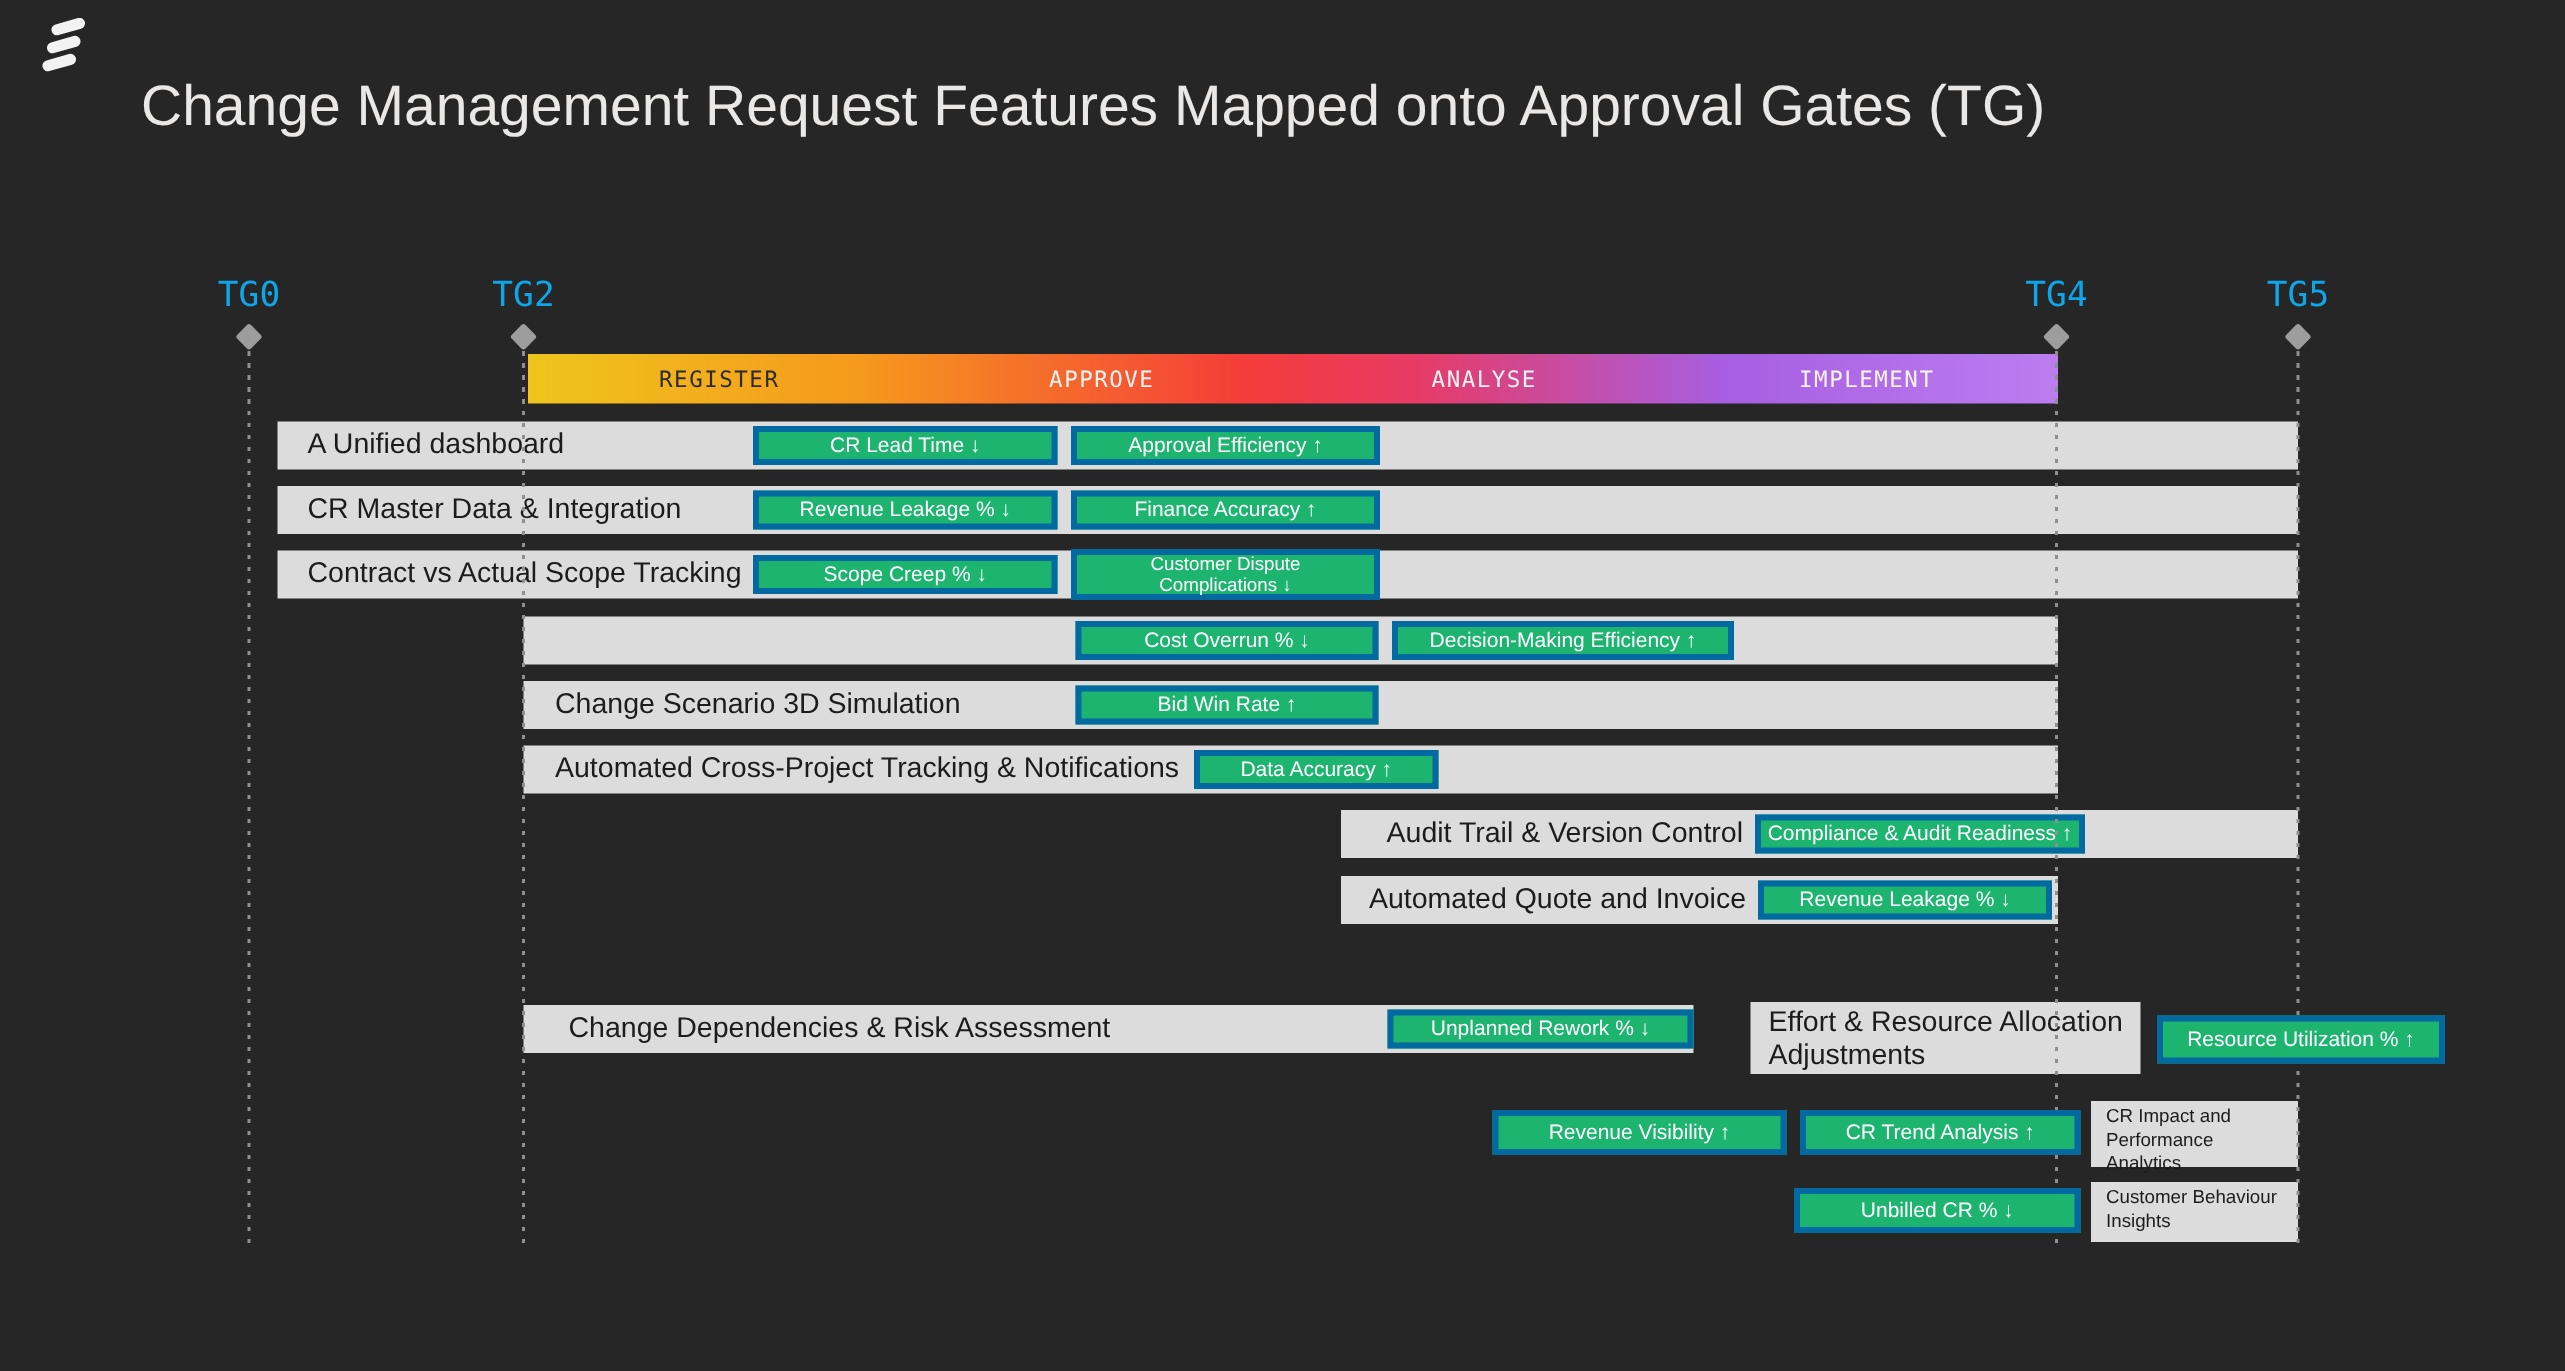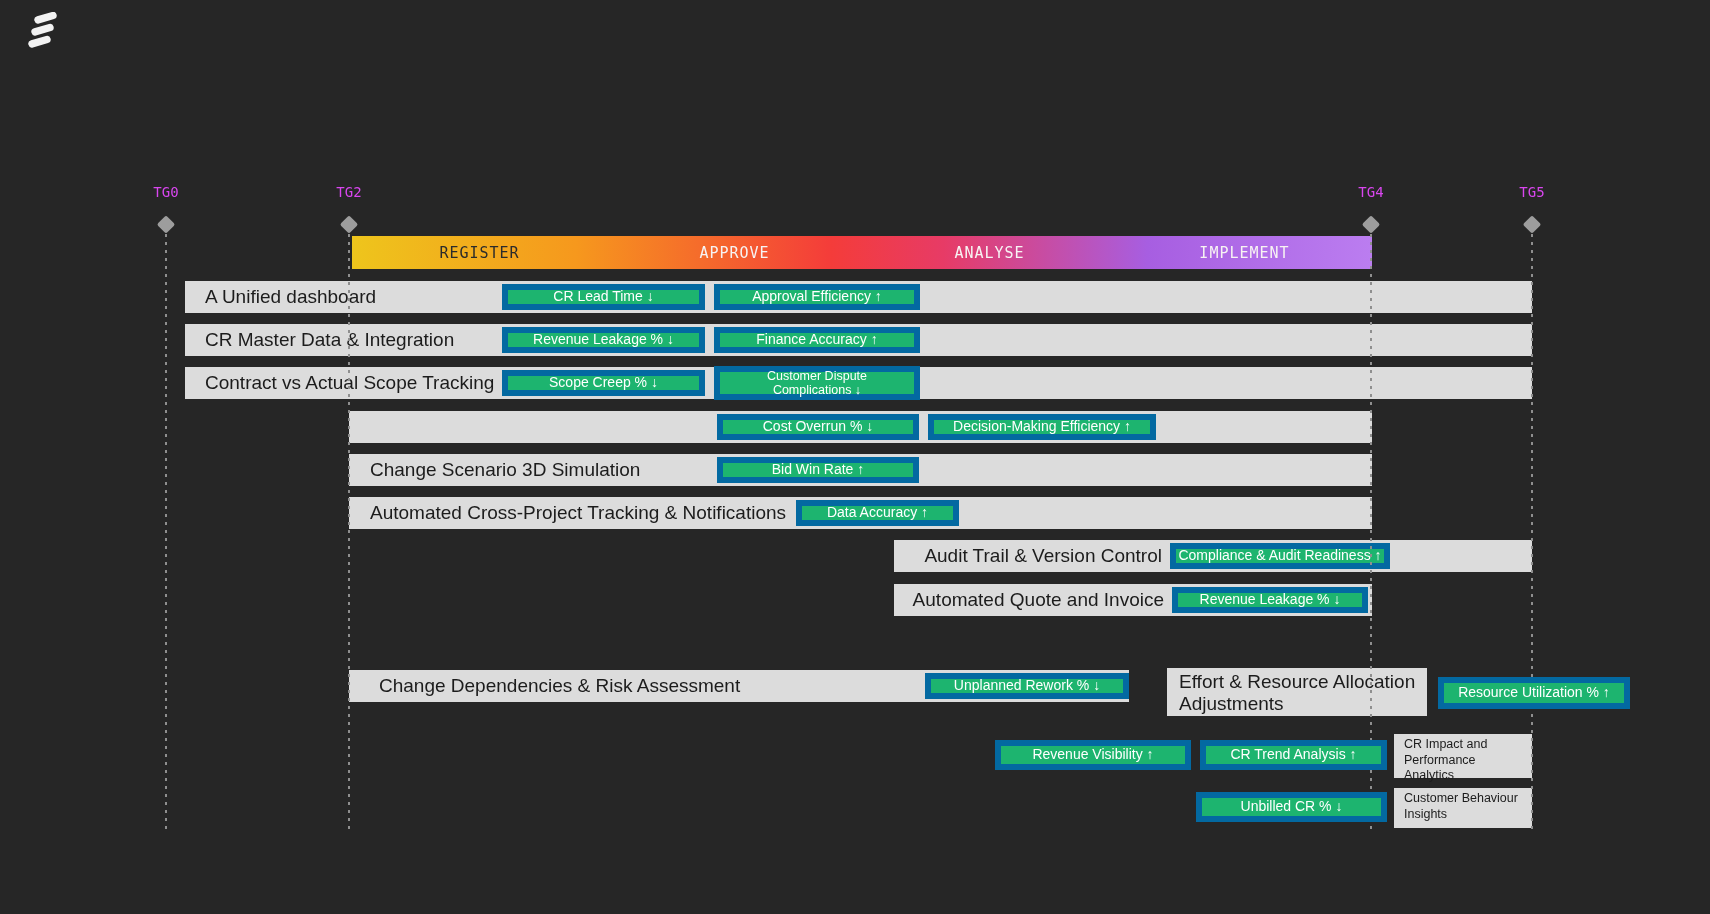--- a/index.html
+++ b/index.html
@@ -8,21 +8,21 @@
     font-family:"Liberation Sans",sans-serif;
   }
   .title{
     position:absolute;left:94px;top:50px;margin:0;
     font-size:38px;font-weight:300;color:#eae8e6;letter-spacing:0;white-space:nowrap;
   }
   .logo{position:absolute;left:28px;top:12px;}
   
   .gate-label{
     position:absolute;top:184px;transform:translateX(-50%);
-    color:#d946ef;font-family:"DejaVu Sans Mono",monospace;font-size:14px;text-align:right;
+    color:#0ea5e9;font-family:"DejaVu Sans Mono",monospace;font-size:23px;text-align:right;
   }
   .diamond{
     position:absolute;top:218px;width:13px;height:13px;background:#9d9d9d;
     transform:translateX(-50%) rotate(45deg);z-index:2;border-radius:2px;
   }
   .gate-line{
     position:absolute;top:234px;width:2px;height:598px;z-index:2;
     background-image:repeating-linear-gradient(to bottom,#8f8f8f 0 3px,transparent 3px 8px);
   }
   
@@ -41,21 +41,21 @@
     position:absolute;left:0;top:0;color:#1c1c1c;font-size:19px;font-weight:500;
     line-height:32px;white-space:nowrap;
   }
   .row-label.pad20{padding-left:20px;}
   .row-label.pad21{padding-left:21px;}
   .row-label.pad28{padding-left:28px;}
   .row-label.pad30{padding-left:30px;}
   .row-label.ralign{text-align:right;padding-right:10px;}
   .badge{
     position:absolute;top:3px;height:26px;box-sizing:border-box;z-index:3;
-    background:#1db46f;border:6px solid #0369a1;color:#fff;
+    background:#1db46f;border:4px solid #0369a1;color:#fff;
     font-size:14px;font-weight:500;line-height:1.12;white-space:nowrap;
     display:flex;align-items:center;justify-content:center;text-align:center;
   }
   .badge.two-line{top:-1px;height:34px;font-size:12.5px;white-space:normal;padding:0 20px;}
   .badge.free{top:auto;height:auto;}
   
   .side-box{
     position:absolute;background:#dcdcdc;color:#1c1c1c;z-index:1;box-sizing:border-box;
   }
   .side-box.big{font-size:19px;font-weight:500;line-height:1.15;padding:3px 6px 0 12px;}
@@ -67,20 +67,21 @@
 <div id="stage">
 
   <svg class="logo" width="30" height="44" viewBox="0 0 30 44">
     <g fill="#f2f2f2">
       <rect x="6" y="2" width="23" height="7.4" rx="3.7" transform="rotate(-16 17.5 5.7)"></rect>
       <rect x="3" y="14" width="23" height="7.4" rx="3.7" transform="rotate(-16 14.5 17.7)"></rect>
       <rect x="0" y="26" width="23" height="7.4" rx="3.7" transform="rotate(-16 11.5 29.7)"></rect>
     </g>
   </svg>
 
+  <h1 class="title">Change Management Request Features Mapped onto Approval Gates (TG)</h1>
 
   <div>
     <div class="gate-label" style="left:166px;">TG0</div>
     <div class="diamond" style="left:166px;"></div>
     <div class="gate-line" style="left:165px;"></div>
   </div>
   <div>
     <div class="gate-label" style="left:349px;">TG2</div>
     <div class="diamond" style="left:349px;"></div>
     <div class="gate-line" style="left:348px;"></div>

